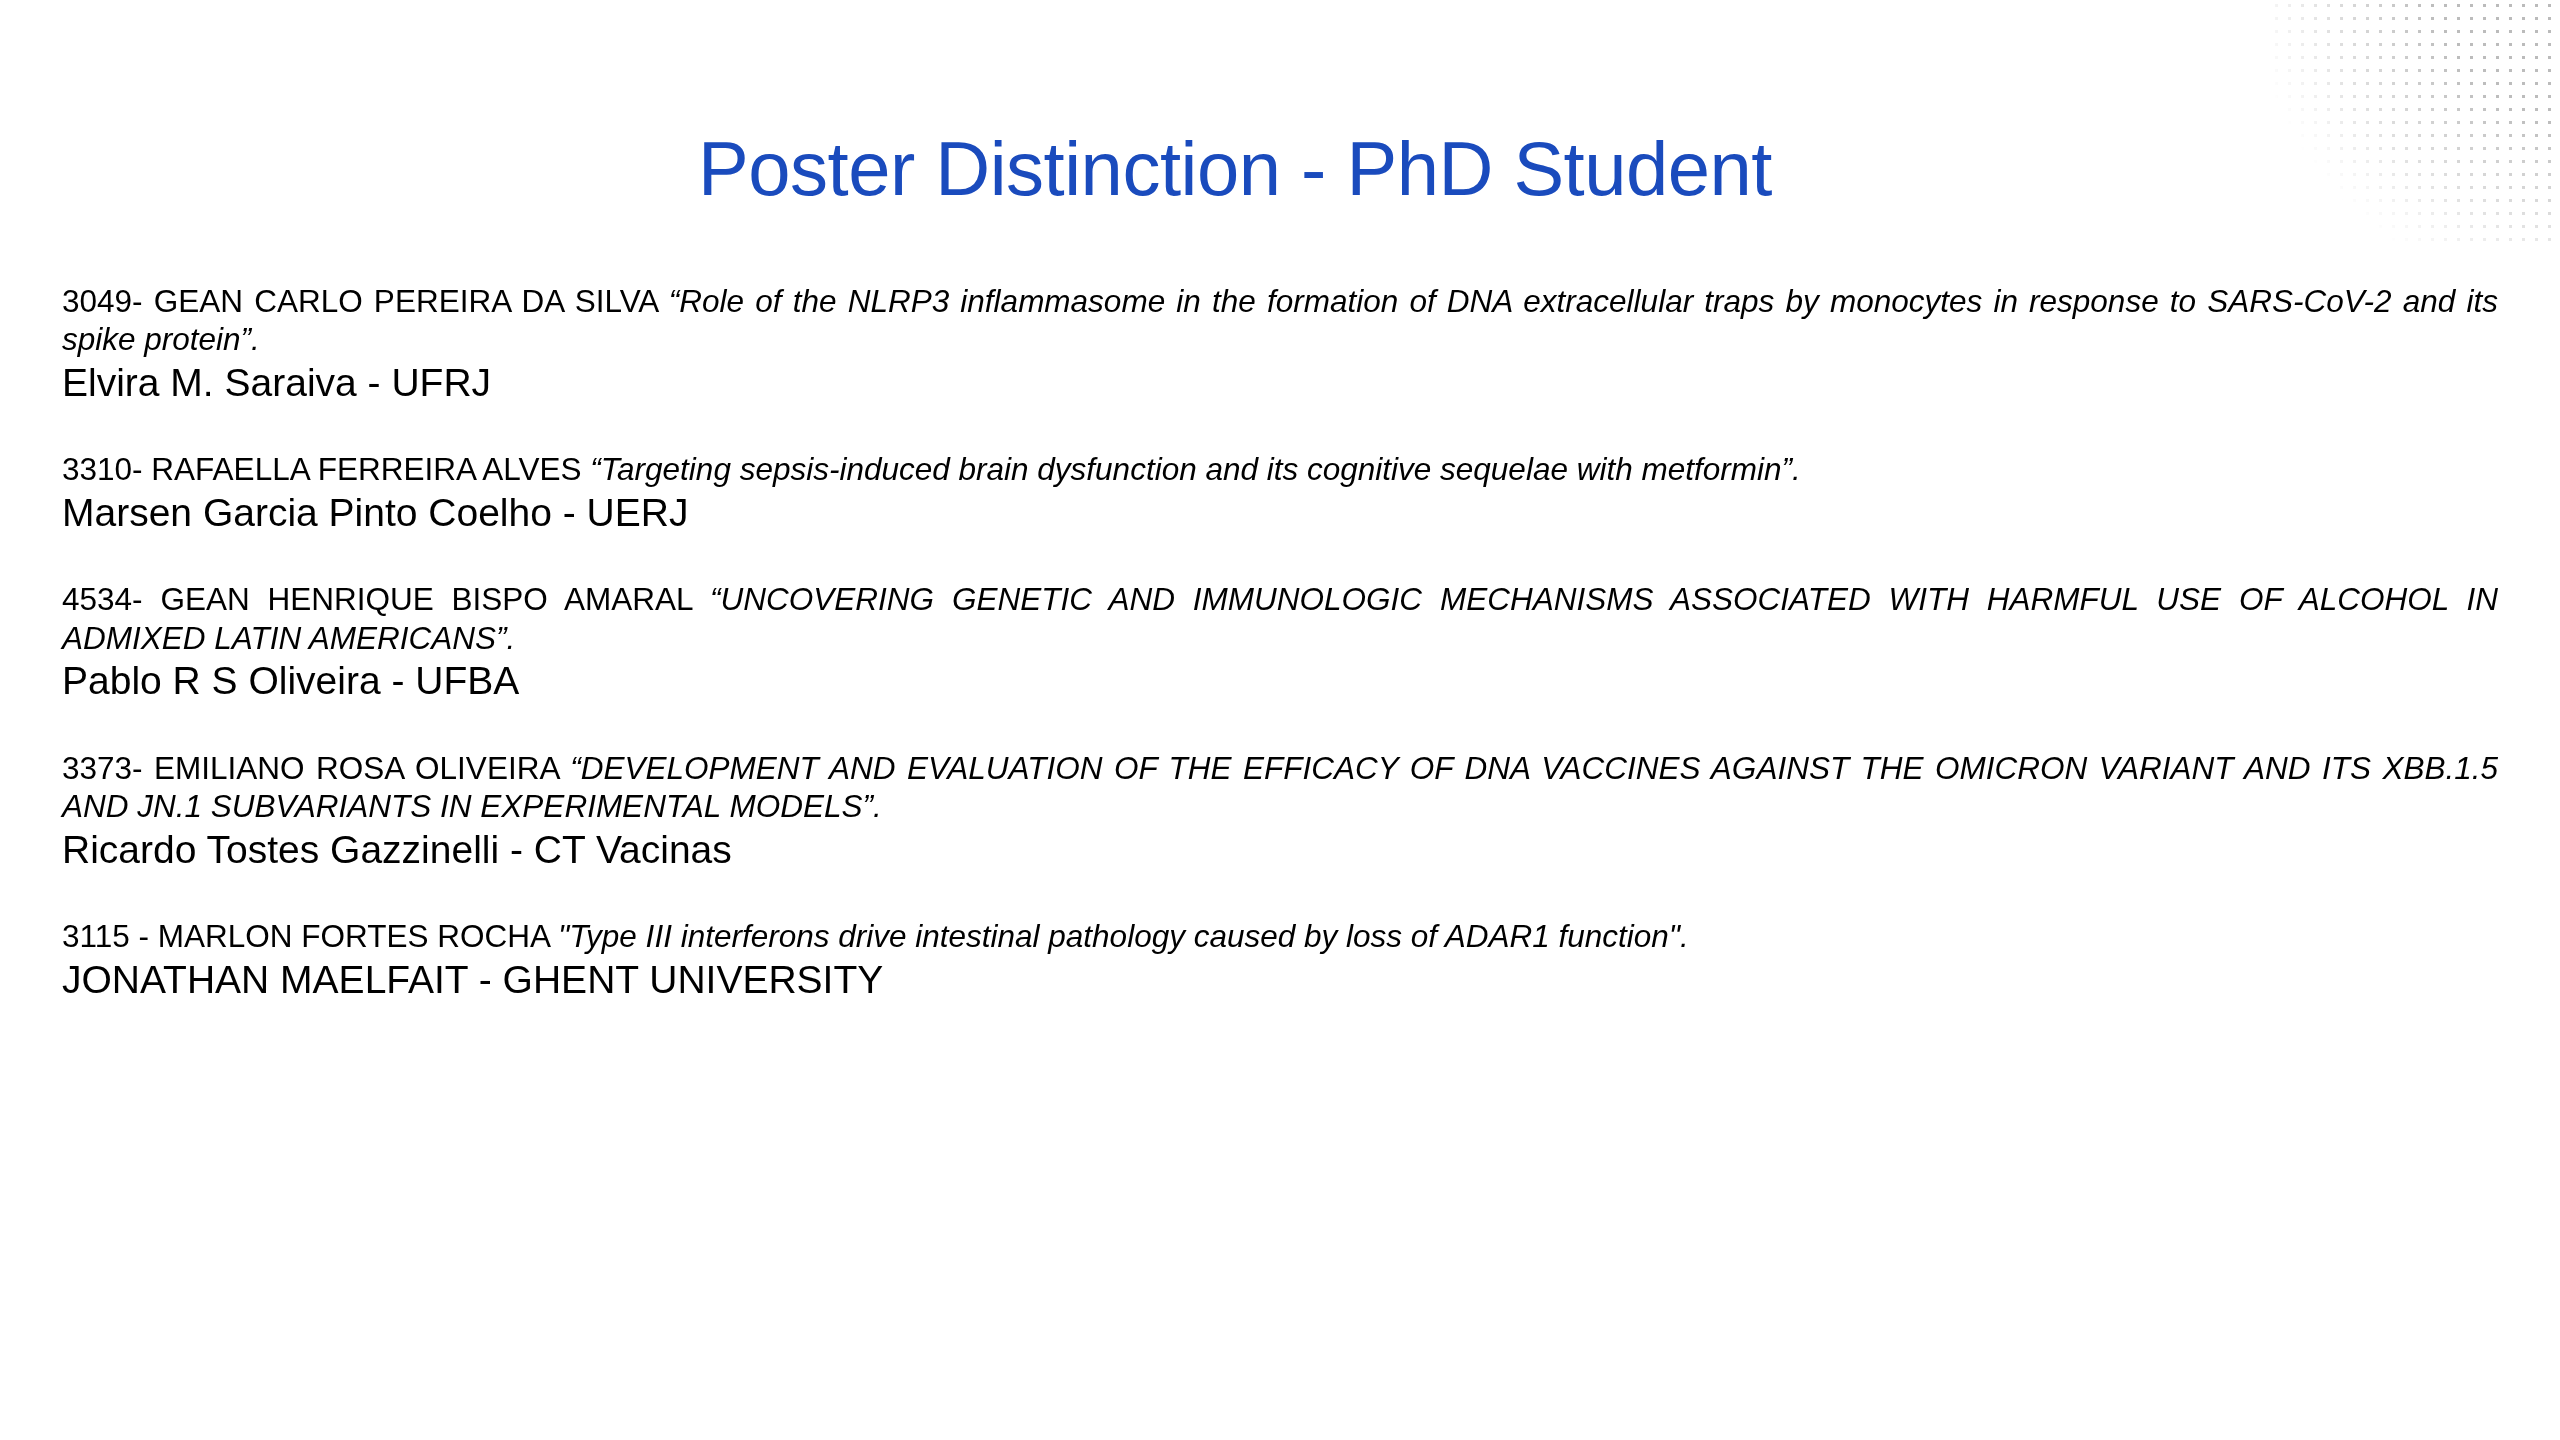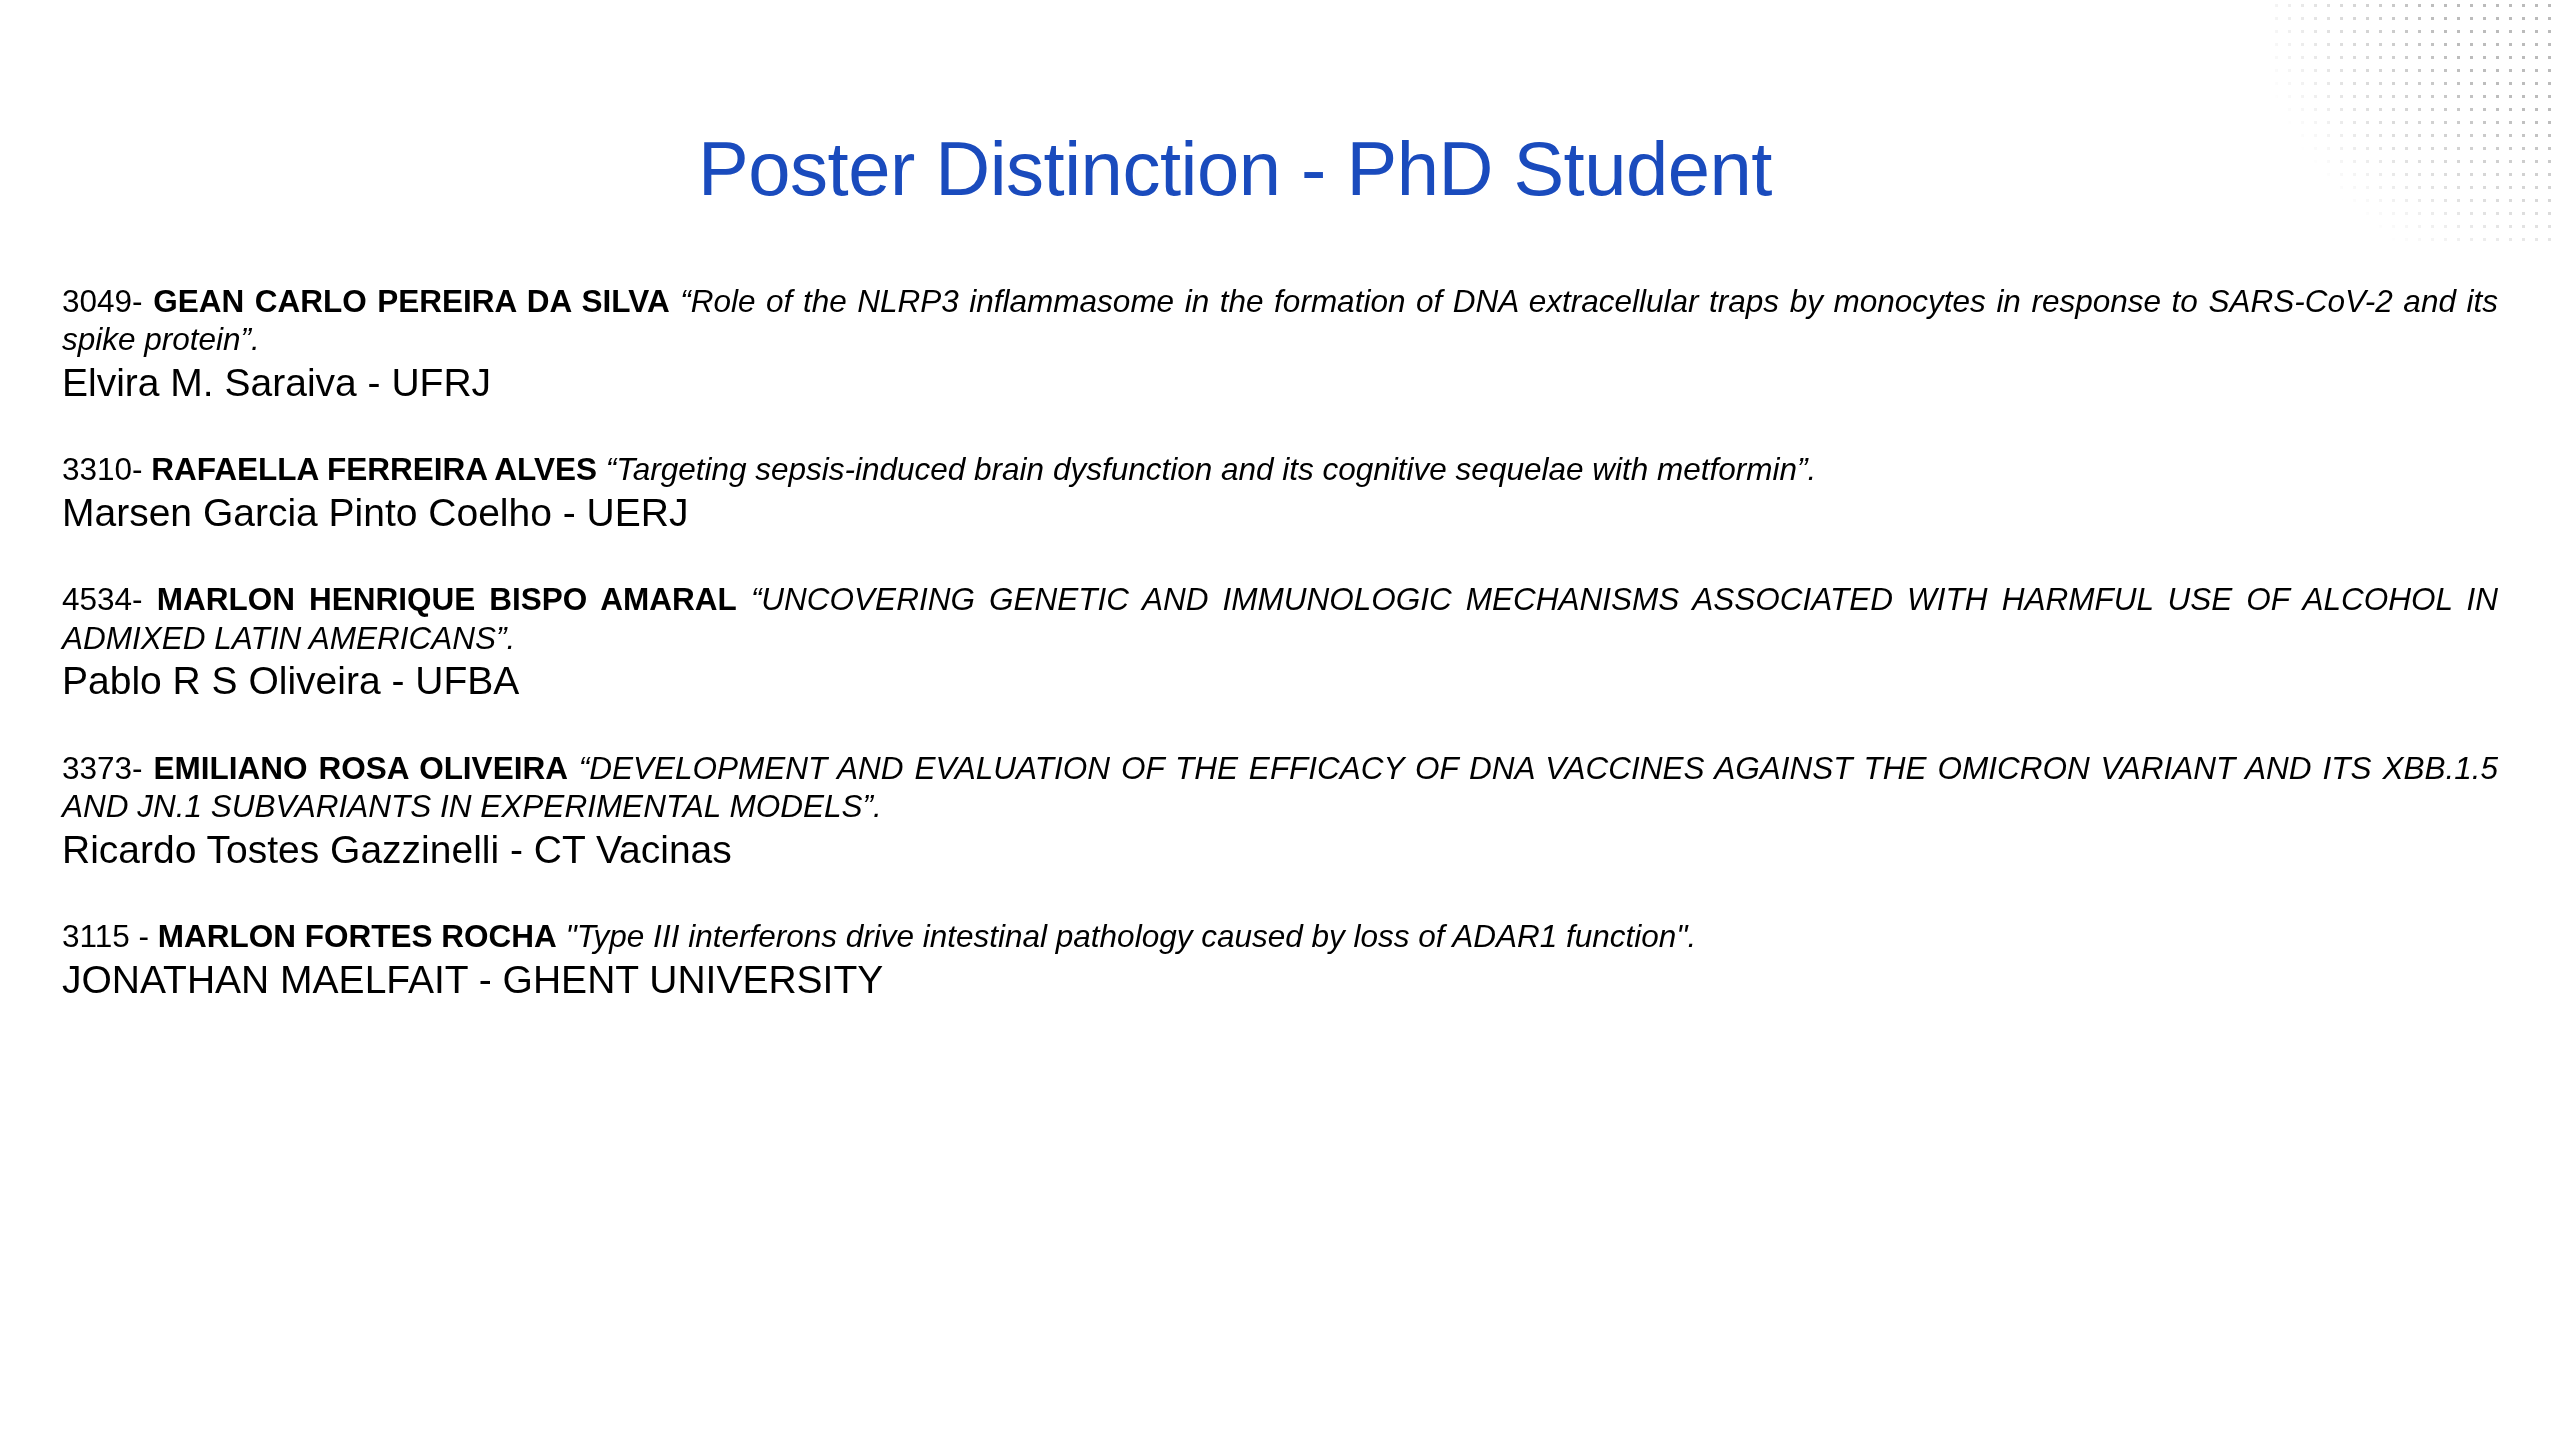--- a/index.html
+++ b/index.html
@@ -58,21 +58,21 @@
     text-align: justify;
     text-justify: inter-word;
     margin: 0;
   }
   
 
   .entry-id {
     font-weight: normal;
   }
   .entry-author-name {
-    font-weight: bold;
+    font-weight: normal;
   }
   .entry-paper-title {
     font-style: italic;
   }
   .entry-affiliation {
     font-size: 39px;
     line-height: 1.22;
     margin: 0;
     text-align: left;
   }
@@ -100,21 +100,21 @@
       <span class="entry-id">3310-</span>
       <span class="entry-author-name">RAFAELLA FERREIRA ALVES</span>
       <span class="entry-paper-title">“Targeting sepsis-induced brain dysfunction and its cognitive sequelae with metformin”.</span>
     </p>
     <p class="entry-affiliation">Marsen Garcia Pinto Coelho - UERJ</p>
   </div>
 
   <div class="entry">
     <p class="entry-main">
       <span class="entry-id">4534-</span>
-      <span class="entry-author-name">MARLON HENRIQUE BISPO AMARAL</span>
+      <span class="entry-author-name">GEAN HENRIQUE BISPO AMARAL</span>
       <span class="entry-paper-title">“UNCOVERING GENETIC AND IMMUNOLOGIC MECHANISMS ASSOCIATED WITH HARMFUL USE OF ALCOHOL IN ADMIXED LATIN AMERICANS”.</span>
     </p>
     <p class="entry-affiliation">Pablo R S Oliveira - UFBA</p>
   </div>
 
   <div class="entry">
     <p class="entry-main">
       <span class="entry-id">3373-</span>
       <span class="entry-author-name">EMILIANO ROSA OLIVEIRA</span>
       <span class="entry-paper-title">“DEVELOPMENT AND EVALUATION OF THE EFFICACY OF DNA VACCINES AGAINST THE OMICRON VARIANT AND ITS XBB.1.5 AND JN.1 SUBVARIANTS IN EXPERIMENTAL MODELS”.</span>

